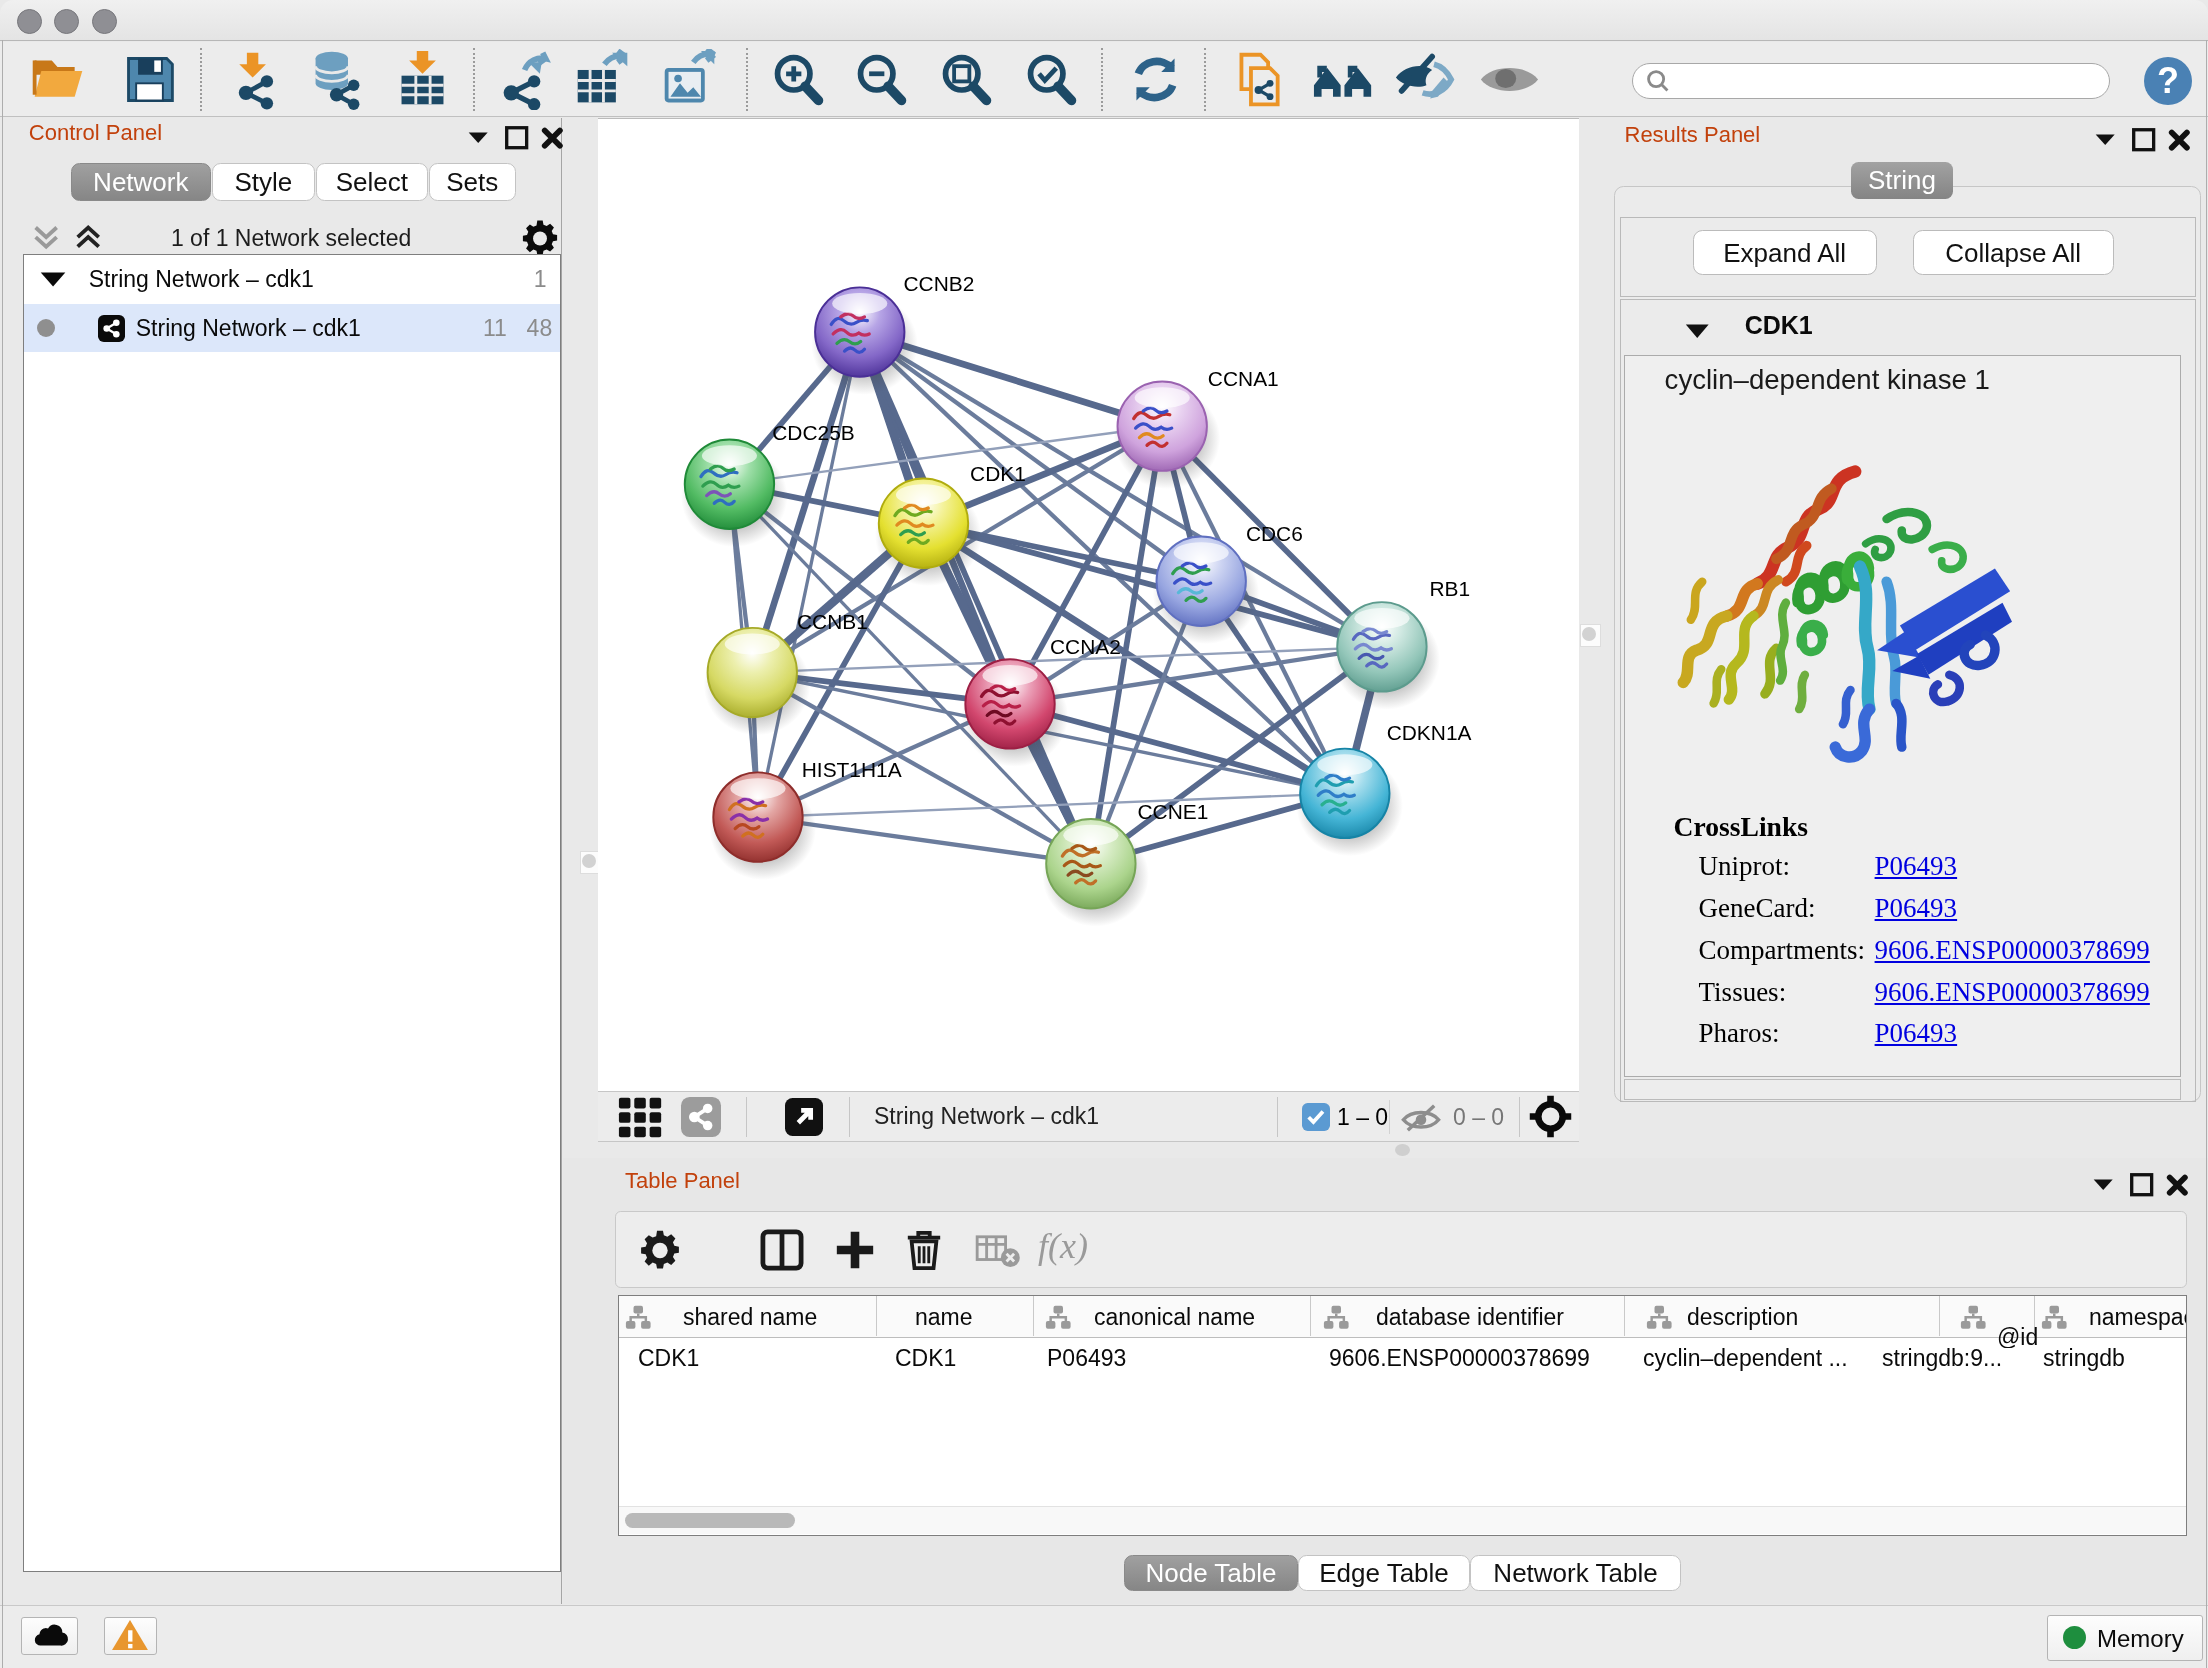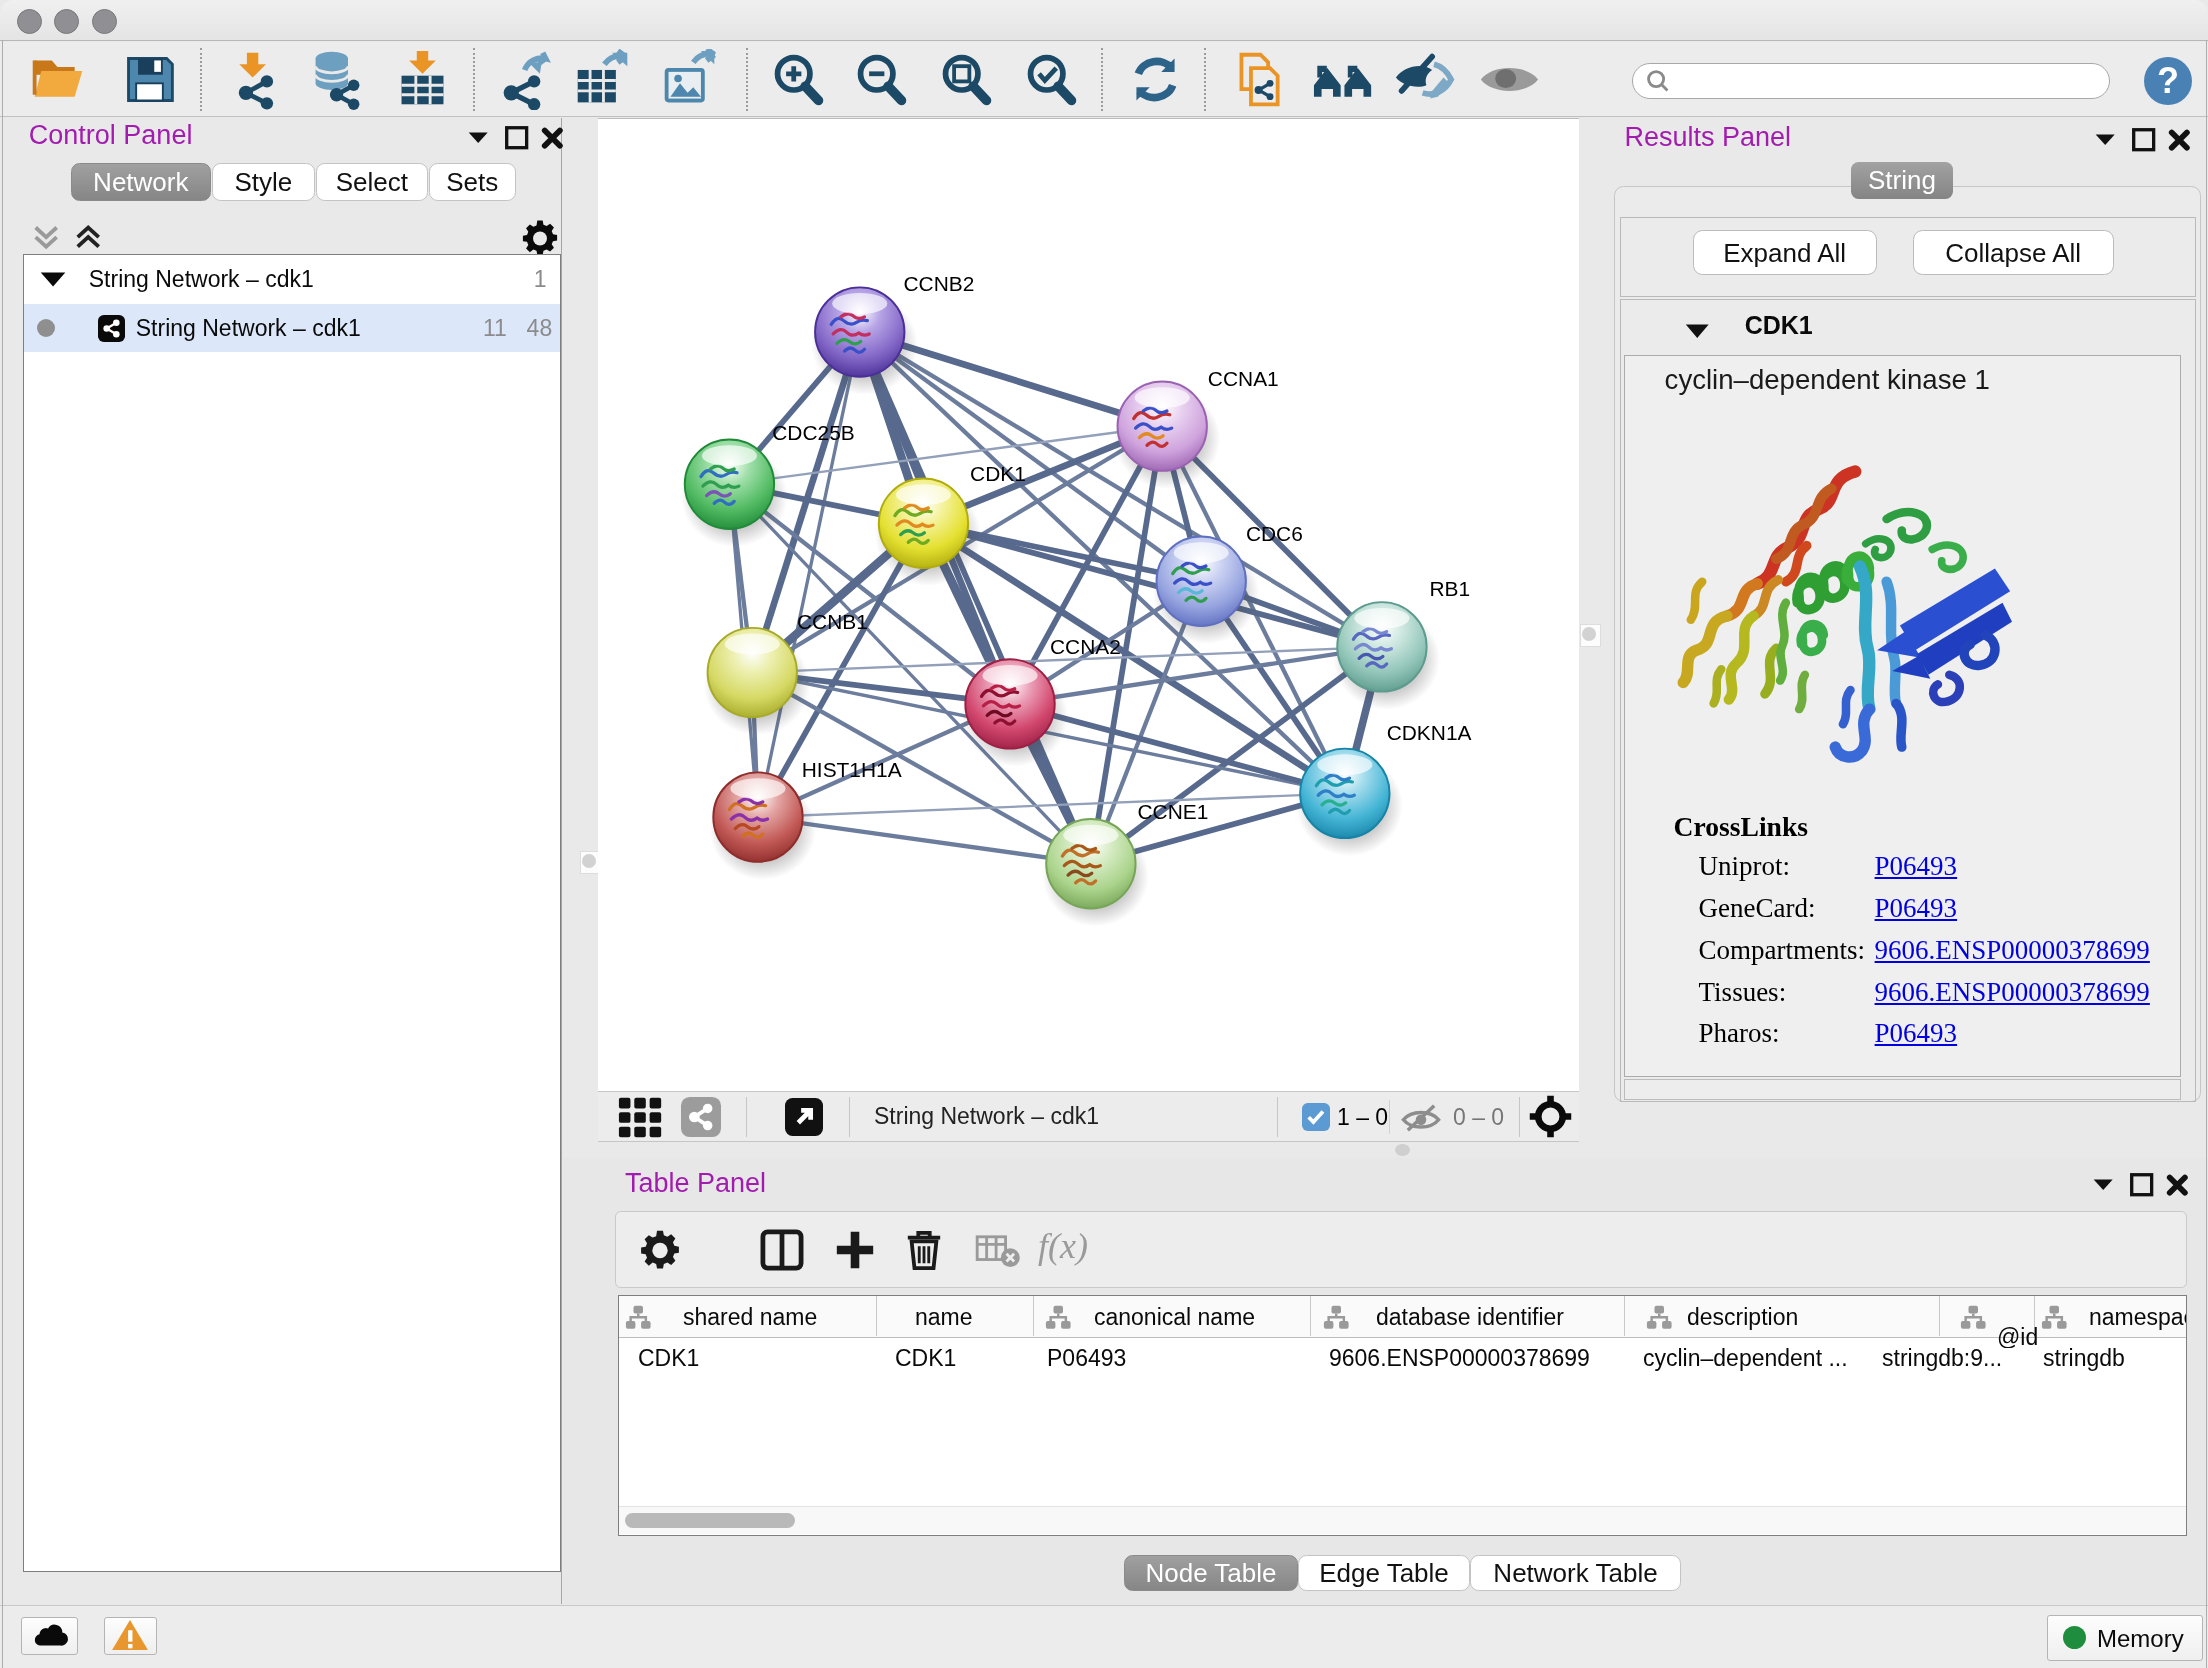--- a/index.html
+++ b/index.html
@@ -15,21 +15,21 @@
   
   #toolbar{position:absolute;left:0;top:42px;width:2208px;height:74px;background:#ececec;
     border-bottom:1.9px solid #c0c0c0;}
   .tsep{position:absolute;top:5.7px;height:63px;width:0;border-left:2.9px dotted #9b9b9b;}
   .ticon{position:absolute;top:6.7px;}
   #searchbox{position:absolute;left:1632px;top:21px;width:476px;height:34px;background:#fff;
     border:1.9px solid #a8a8a8;border-radius:19px;}
   #helpbtn{position:absolute;left:2144px;top:15px;width:48px;height:48px;border-radius:50%;
     background:#4a81b4;color:#fff;font-size:36px;font-weight:bold;text-align:center;line-height:48px;}
   
-  .phead{font-size:27px;color:#a21caf;text-align:center;}
+  .phead{font-size:22px;color:#c2410c;text-align:center;}
   
   #cpanel{position:absolute;left:3.8px;top:118px;width:557px;height:1486px;background:#e9e9e9;
     border-right:1.9px solid #a5a5a5;}
   .tabbtn{position:absolute;top:45px;height:38px;border:1px solid #c3c3c3;background:#fff;
     border-radius:8.6px;font-size:26px;color:#111;text-align:center;box-sizing:border-box;line-height:36px;}
   .hicon{position:absolute;top:145px;}
   .tabsel{background:linear-gradient(#a0a0a0,#868686);color:#fff;border-color:#8a8a8a;}
   #cp-container{position:absolute;left:13.3px;top:68px;width:548px;height:1476px;}
   
   #canvas{position:absolute;left:598px;top:118px;width:981px;height:973px;background:#fff;
@@ -204,20 +204,21 @@
     <div class="tabbtn" style="left:208px;width:103px;">Style</div>
     <div class="tabbtn" style="left:312px;width:112px;">Select</div>
     <div class="tabbtn" style="left:425px;width:87px;">Sets</div>
     <div id="cp-container">
 
       <div style="position:absolute;left:0;top:30px;width:548px;height:44px;">
         <svg width="86" height="44" viewBox="0 0 90 46" style="position:absolute;left:11.4px;top:0;">
           <path d="M8 12 L19 22 L30 12 M8 22 L19 32 L30 22" fill="none" stroke="#9a9a9a" stroke-width="4"></path>
           <path d="M52 22 L63 12 L74 22 M52 32 L63 22 L74 32" fill="none" stroke="#222" stroke-width="4"></path>
         </svg>
+        <div style="position:absolute;left:0;width:548px;text-align:center;top:8.6px;font-size:23px;color:#1c1c1c;">1 of 1 Network selected</div>
         <svg width="38" height="38" viewBox="0 0 24 24" style="position:absolute;left:504px;top:2.9px;">
           <path fill="#0a0a0a" d="M10.3 1h3.4l.5 2.6 2 .8L18.4 3l2.4 2.4-1.4 2.2.8 2 2.6.5v3.4l-2.6.5-.8 2 1.4 2.2-2.4 2.4-2.2-1.4-2 .8-.5 2.6h-3.4l-.5-2.6-2-.8L5.6 21l-2.4-2.4 1.4-2.2-.8-2L1.2 14v-3.4l2.6-.5.8-2L3.2 5.9 5.6 3.5l2.2 1.4 2-.8z"></path>
           <circle cx="12" cy="12.3" r="4.4" fill="#e9e9e9"></circle>
         </svg>
       </div>
 
       <div style="position:absolute;left:5.7px;top:68px;width:538px;height:1318px;background:#fff;border:1.9px solid #7e7e7e;box-sizing:border-box;">
         <div style="position:absolute;left:0;top:0;width:100%;height:49px;">
           <svg width="34" height="49" viewBox="0 0 36 51" style="position:absolute;left:13.3px;top:0;">
             <path d="M4 18 L30 18 L17 33 Z" fill="#0a0a0a"></path>

